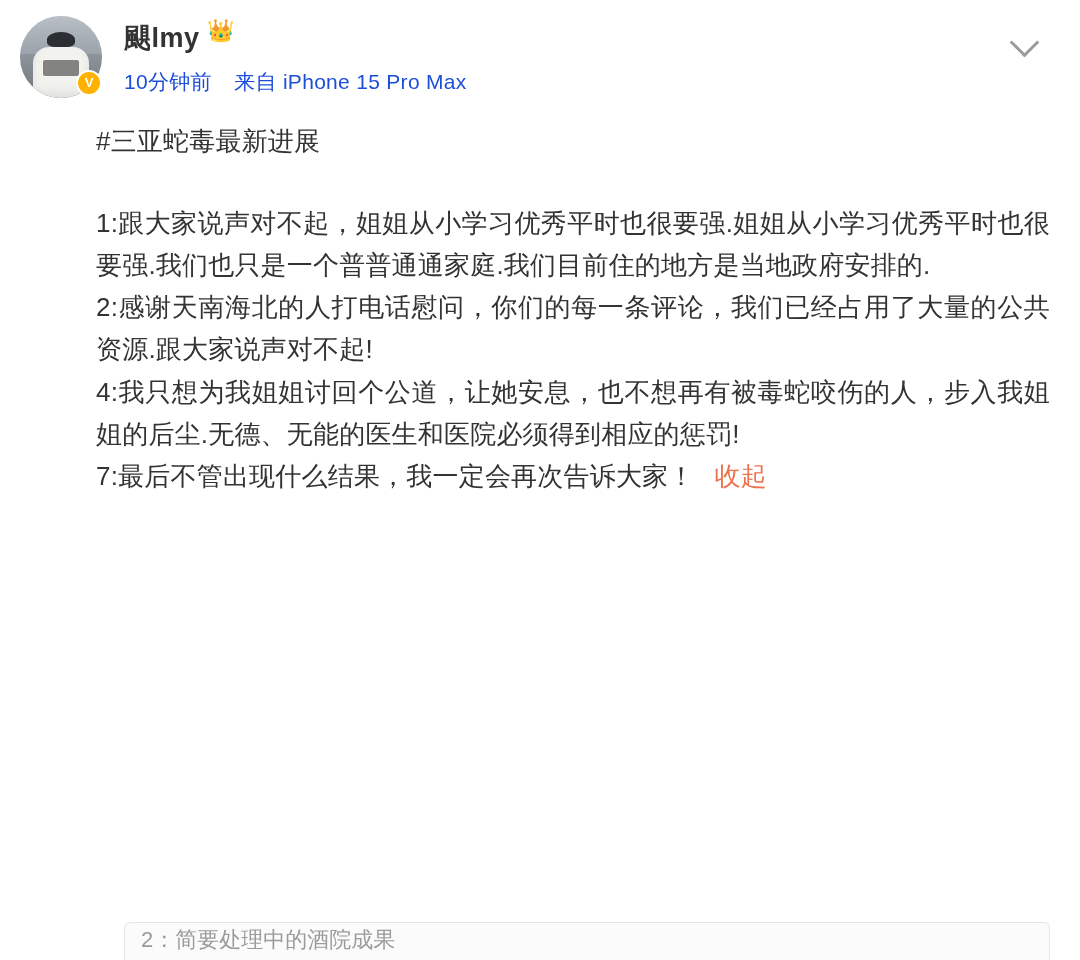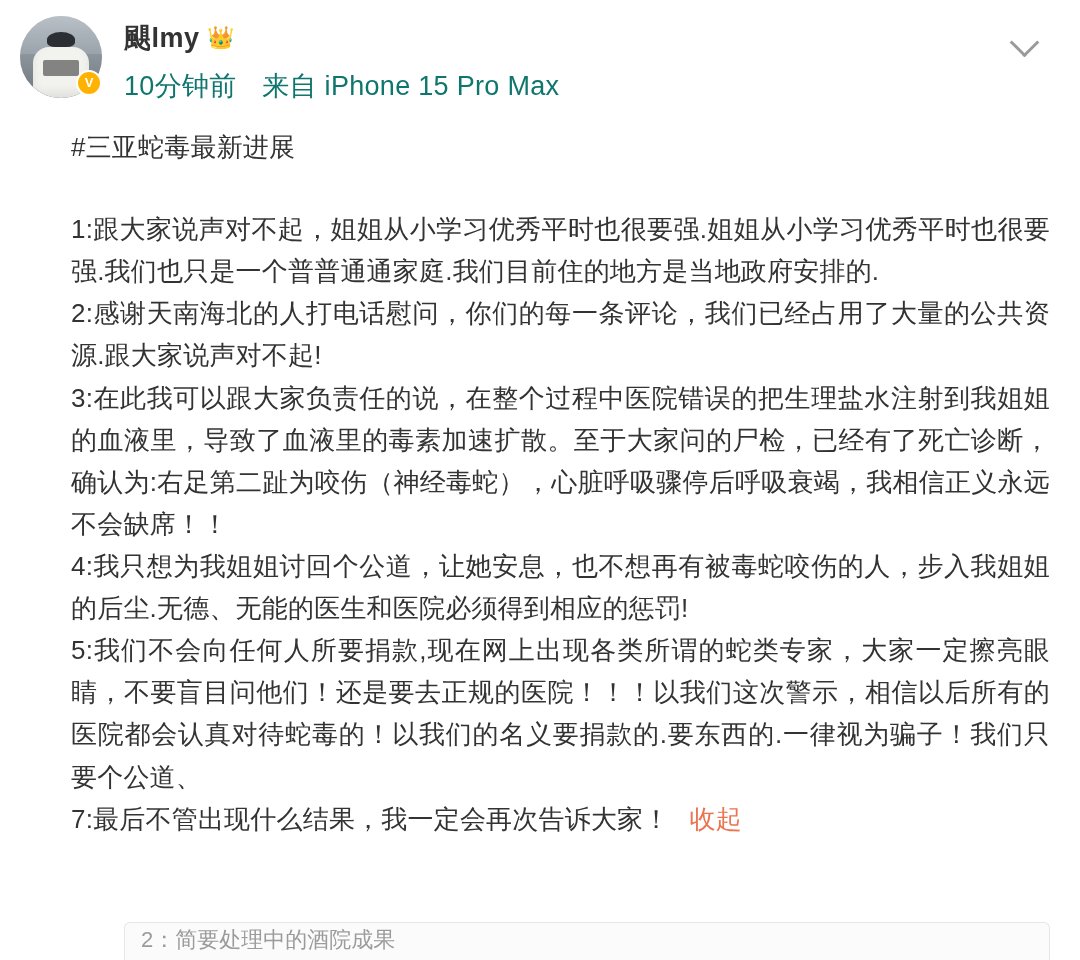--- a/index.html
+++ b/index.html
@@ -95,37 +95,37 @@
     font-weight: bold;
     box-sizing: content-box;
   }
 
   .meta {
     margin-left: 22px;
     padding-top: 6px;
   }
   .name-row {
     display: flex;
-    align-items: center;
+    align-items: flex-start;
   }
   .nickname {
     font-size: 27px;
     font-weight: bold;
     color: #333333;
     letter-spacing: .5px;
   }
   .crown-icon {
     margin-left: 8px;
     font-size: 22px;
     line-height: 1;
   }
   .subline {
     margin-top: 12px;
-    font-size: 27px;
-    color: #0f766e;
+    font-size: 21px;
+    color: #1d4ed8;
     letter-spacing: .3px;
   }
   .subline .sep { display: inline-block; width: 10px; }
 
   .chevron {
     position: absolute;
     top: 10px;
     right: 8px;
     width: 34px;
     height: 34px;
@@ -138,21 +138,21 @@
     top: 8px;
     width: 18px;
     height: 18px;
     border-right: 3px solid #9a9a9a;
     border-bottom: 3px solid #9a9a9a;
     transform: rotate(45deg);
   }
 
   
   .content {
-    margin-left: 51px;
+    margin-left: 76px;
     margin-top: 22px;
     font-size: 26px;
     line-height: 1.62;
     color: #333333;
     letter-spacing: .2px;
   }
   .topic {
     color: #333333;
     font-size: 26px;
     display: block;
@@ -223,23 +223,21 @@
 
     <div class="chevron"></div>
   </div>
 
   <div class="content">
     <span class="topic">#三亚蛇毒最新进展</span>
     <div class="blank-line"></div>
 
     <p class="para">1:跟大家说声对不起，姐姐从小学习优秀平时也很要强.姐姐从小学习优秀平时也很要强.我们也只是一个普普通通家庭.我们目前住的地方是当地政府安排的.</p>
     <p class="para">2:感谢天南海北的人打电话慰问，你们的每一条评论，我们已经占用了大量的公共资源.跟大家说声对不起!</p>
-    <p class="para">3:在此我可以跟大家负责任的说，在整个过程中医院错误的把生理盐水注射到我姐姐的血液里，导致了血液里的毒素加速扩散。至于大家问的尸检，已经有了死亡诊断，确认为:右足第二趾为咬伤（神经毒蛇），心脏呼吸骤停后呼吸衰竭，我相信正义永远不会缺席！！</p>
     <p class="para">4:我只想为我姐姐讨回个公道，让她安息，也不想再有被毒蛇咬伤的人，步入我姐姐的后尘.无德、无能的医生和医院必须得到相应的惩罚!</p>
-    <p class="para">5:我们不会向任何人所要捐款,现在网上出现各类所谓的蛇类专家，大家一定擦亮眼睛，不要盲目问他们！还是要去正规的医院！！！以我们这次警示，相信以后所有的医院都会认真对待蛇毒的！以我们的名义要捐款的.要东西的.一律视为骗子！我们只要个公道、</p>
 
     <p class="para">
       <span>7:最后不管出现什么结果，我一定会再次告诉大家！</span><span class="fold">收起</span>
     </p>
   </div>
 
   <div class="peek">
     <div class="peek-text">2：简要处理中的酒院成果</div>
   </div>
 

